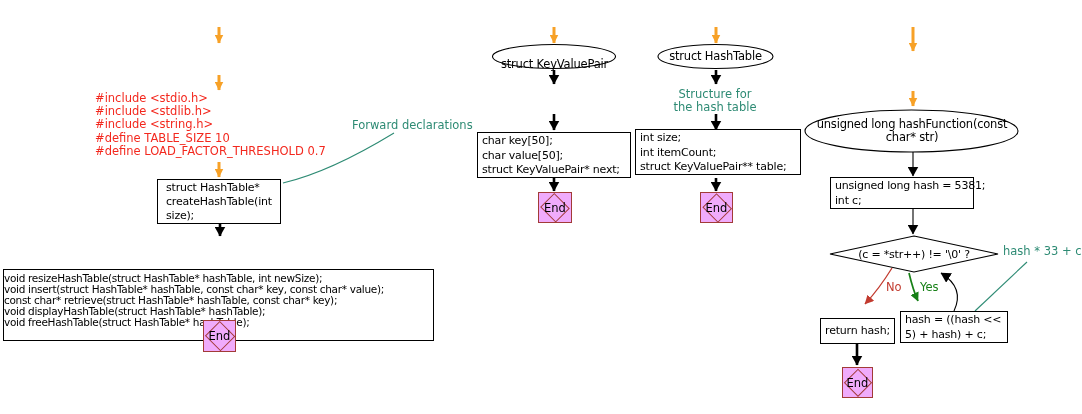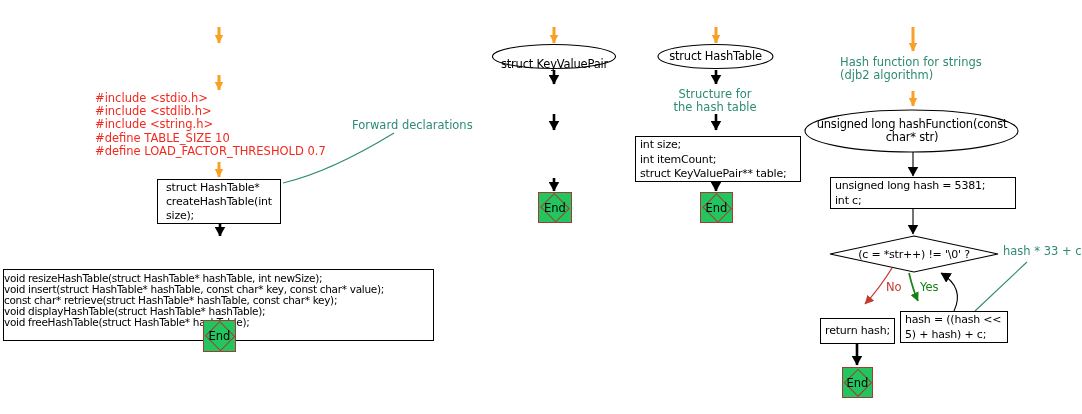--- a/index.html
+++ b/index.html
@@ -13,21 +13,21 @@
   .lbl{position:absolute;white-space:pre;font-size:11.5px;line-height:12.5px;}
   .teal{color:var(--teal);}
   .red{color:var(--red);line-height:13.2px;}
   .ctr{text-align:center;}
   .box{position:absolute;border:1px solid #000;background:#fff;white-space:pre;
        font-size:11px;line-height:14.5px;letter-spacing:-0.2px;padding:1px 4px;box-sizing:border-box;}
   .decl{font-size:10.5px;line-height:11px;letter-spacing:-0.3px;padding:3px 0;margin-top:32px;}
   .flexc{display:flex;align-items:center;justify-content:center;text-align:center;}
   .elabel{position:absolute;display:flex;align-items:center;justify-content:center;
           text-align:center;white-space:pre;font-size:11.5px;line-height:13px;letter-spacing:-0.2px;}
-  .end-node{position:absolute;border:1.5px solid var(--darkred);background:#22c55e;box-sizing:border-box;}
+  .end-node{position:absolute;border:1.5px solid var(--darkred);background:#f0abfc;box-sizing:border-box;}
   .end-diamond{position:absolute;left:50%;top:50%;width:70%;height:70%;
                transform:translate(-50%,-50%) rotate(45deg);border:1px solid var(--darkred);box-sizing:border-box;}
   .end-text{position:absolute;left:0;top:0;right:0;bottom:0;display:flex;align-items:center;
             justify-content:center;font-size:11.5px;}
   .ln-o{stroke:var(--orange);stroke-width:3;}
   .ln-b{stroke:#000;stroke-width:2.6;}
   .ln-t{stroke:#000;stroke-width:1.1;fill:none;}
   .ln-teal{stroke:var(--teal);stroke-width:1.1;fill:none;}
   .ln-r{stroke:var(--arrowred);stroke-width:1.3;fill:none;}
   .ln-g{stroke:var(--green);stroke-width:1.7;fill:none;}
@@ -102,41 +102,42 @@
 void insert(struct HashTable* hashTable, const char* key, const char* value);
 const char* retrieve(struct HashTable* hashTable, const char* key);
 void displayHashTable(struct HashTable* hashTable);
 void freeHashTable(struct HashTable* hashTable);</div>
   <div class="end-node" style="left:203px;top:320px;width:33px;height:32px;">
     <div class="end-diamond"></div>
     <span class="end-text">End</span>
   </div>
 
   <div class="elabel" style="left:493px;top:45px;width:123px;height:39px;">struct KeyValuePair</div>
+  <div class="box" style="left:477px;top:132px;width:154px;height:46px;">char key[50];
+char value[50];
+struct KeyValuePair* next;</div>
   <div class="end-node" style="left:538px;top:192px;width:34px;height:31px;">
     <div class="end-diamond"></div>
     <span class="end-text">End</span>
   </div>
 
   <div class="elabel" style="left:658px;top:45px;width:115px;height:23px;">struct HashTable</div>
   <div class="lbl teal ctr" style="left:665px;top:88px;width:100px;">Structure for
 the hash table</div>
-  <div class="box" style="left:635px;top:136px;width:166px;height:46px;">int size;
+  <div class="box" style="left:635px;top:129px;width:166px;height:46px;">int size;
 int itemCount;
 struct KeyValuePair** table;</div>
   <div class="end-node" style="left:700px;top:192px;width:33px;height:31px;">
     <div class="end-diamond"></div>
     <span class="end-text">End</span>
   </div>
 
-  <div class="lbl teal" style="left:840px;top:56px;">Hash function for strings
-(djb2 algorithm)</div>
   <div class="elabel" style="left:806px;top:110px;width:212px;height:42px;">unsigned long hashFunction(const
 char* str)</div>
-  <div class="box" style="left:830px;top:177px;width:186px;height:32px;">unsigned long hash = 5381;
+  <div class="box" style="left:830px;top:177px;width:144px;height:32px;">unsigned long hash = 5381;
 int c;</div>
   <div class="elabel" style="left:832px;top:237px;width:164px;height:34px;font-size:11px;">(c = *str++) != '\0' ?</div>
   <div class="lbl teal" style="left:1003px;top:245px;">hash * 33 + c</div>
   <div class="lbl" style="left:886px;top:281px;color:var(--arrowred);">No</div>
   <div class="lbl" style="left:920px;top:281px;color:var(--green);">Yes</div>
   <div class="box flexc" style="left:820px;top:318px;width:75px;height:20px;padding:12px;">return hash;</div>
   <div class="box" style="left:900px;top:311px;width:108px;height:32px;">hash = ((hash &lt;&lt;
 5) + hash) + c;</div>
   <div class="end-node" style="left:842px;top:367px;width:31px;height:31px;">
     <div class="end-diamond"></div>

